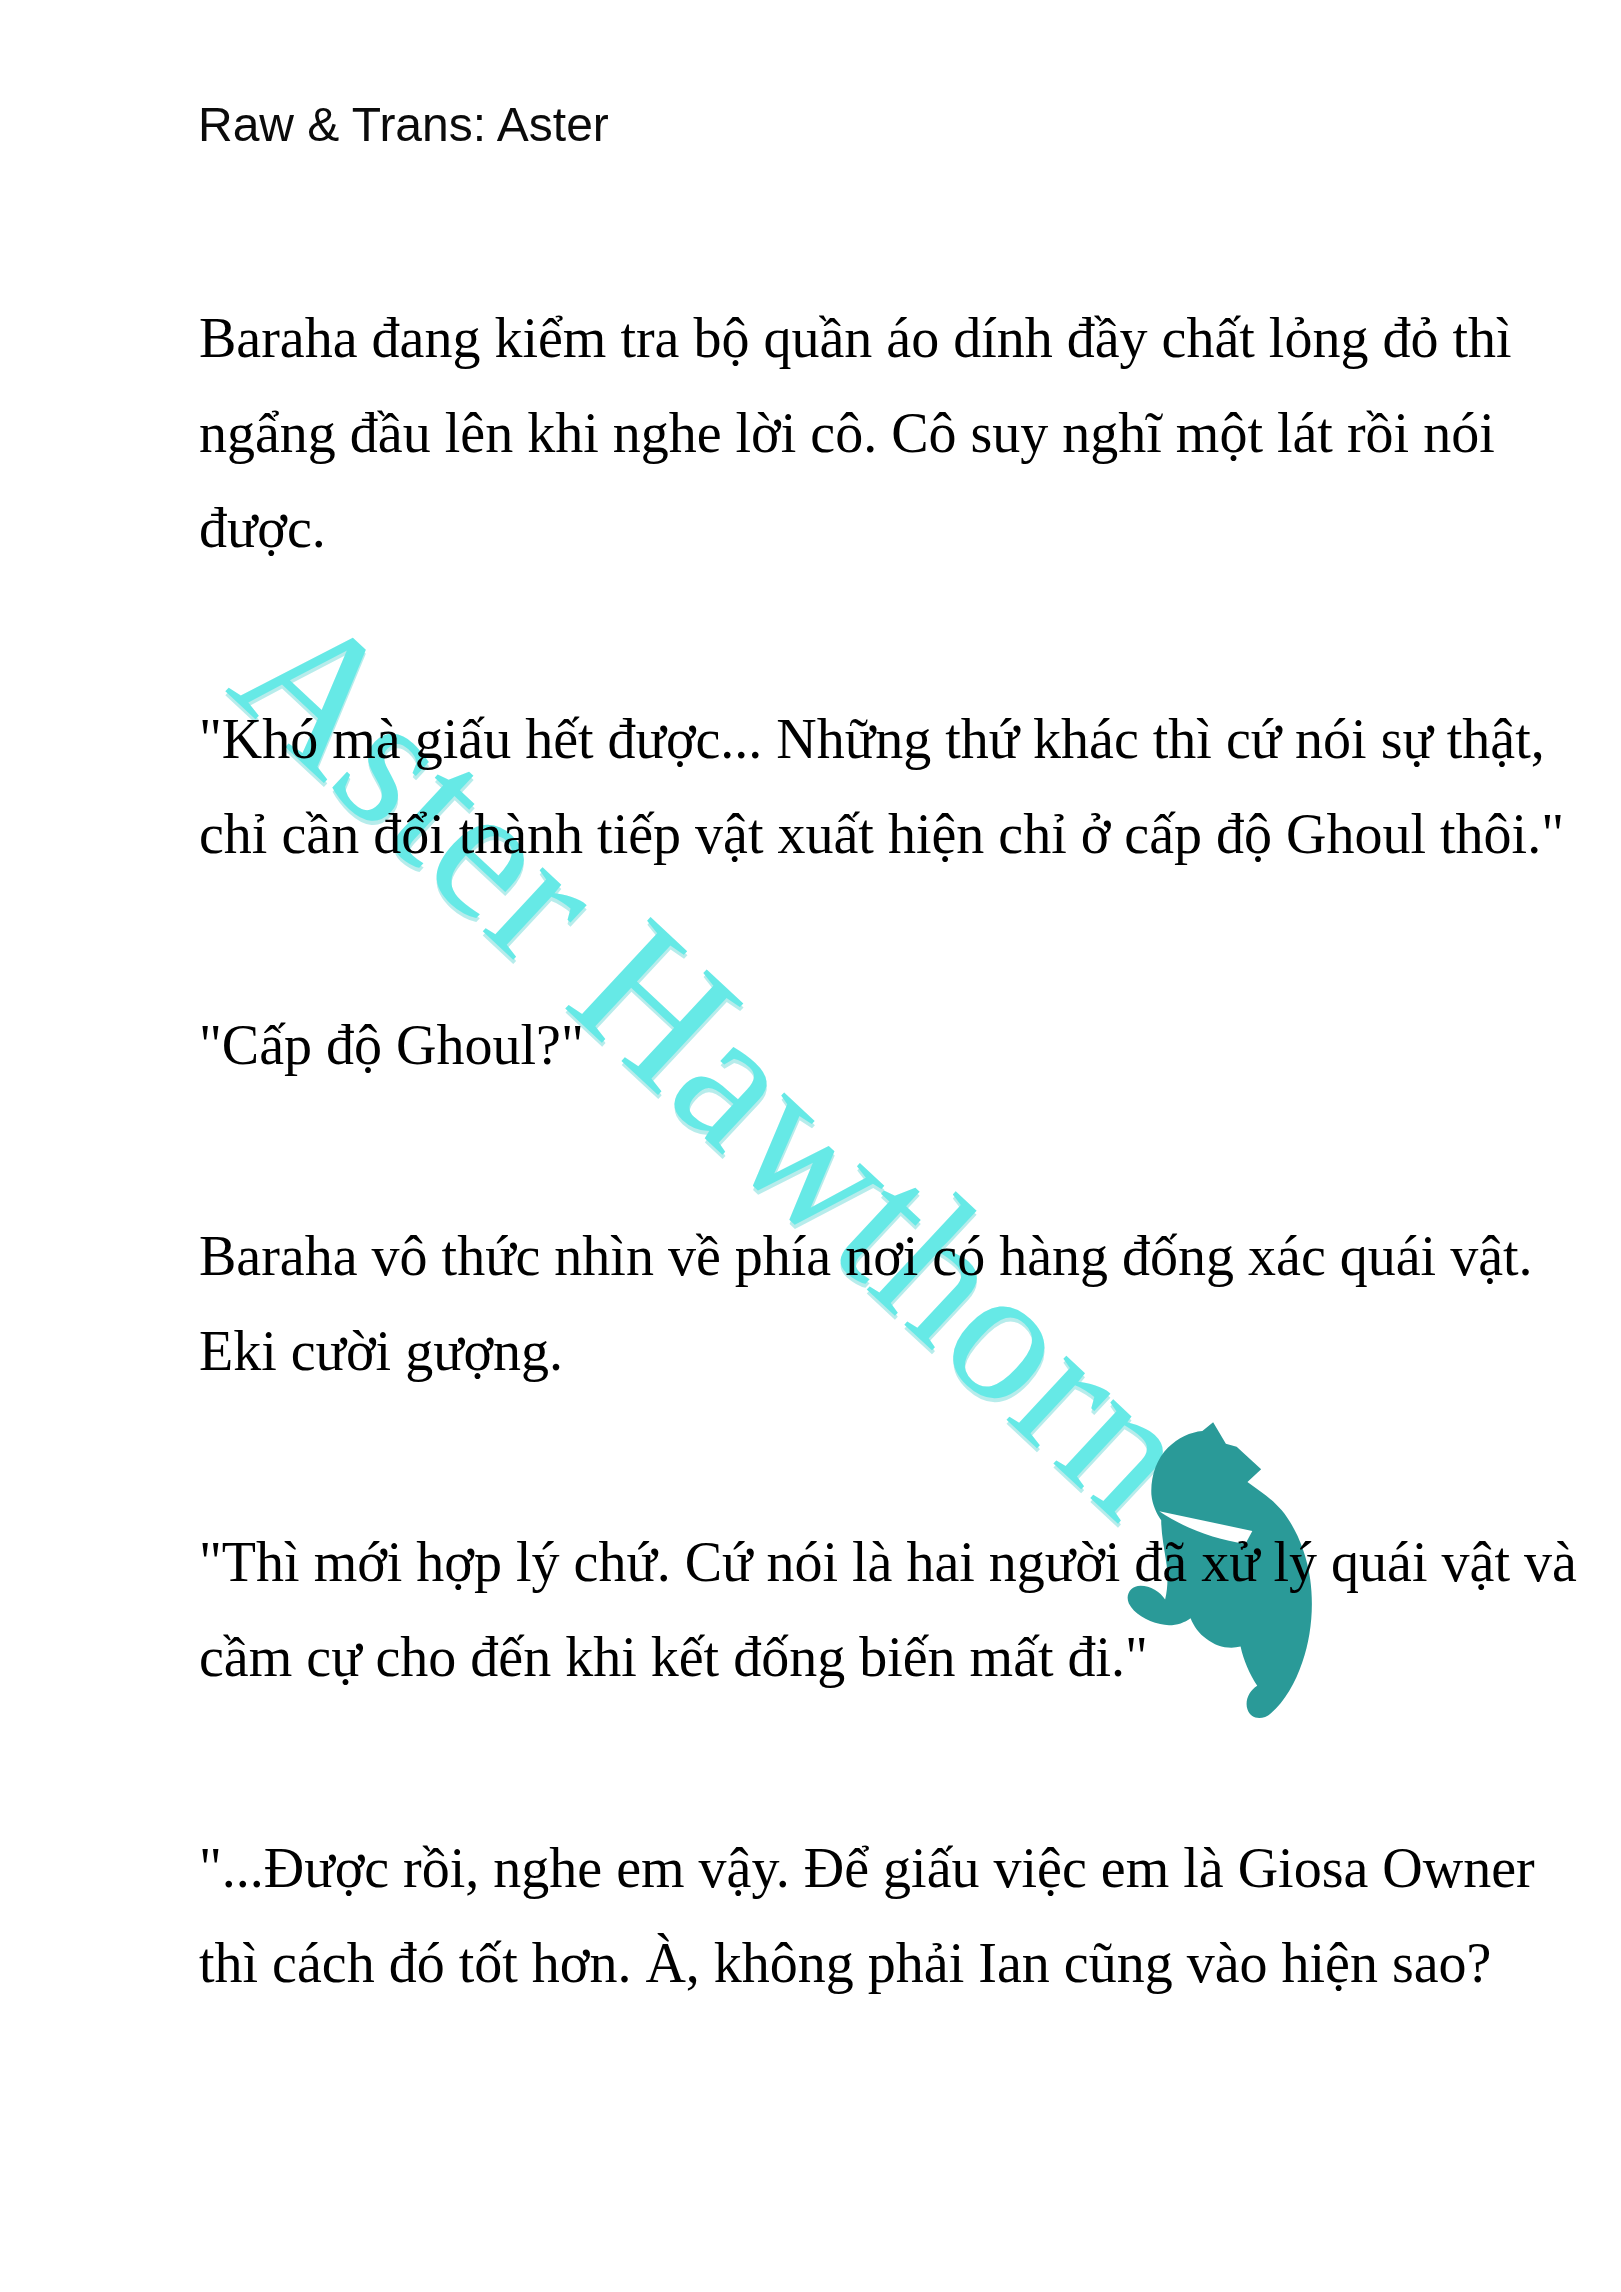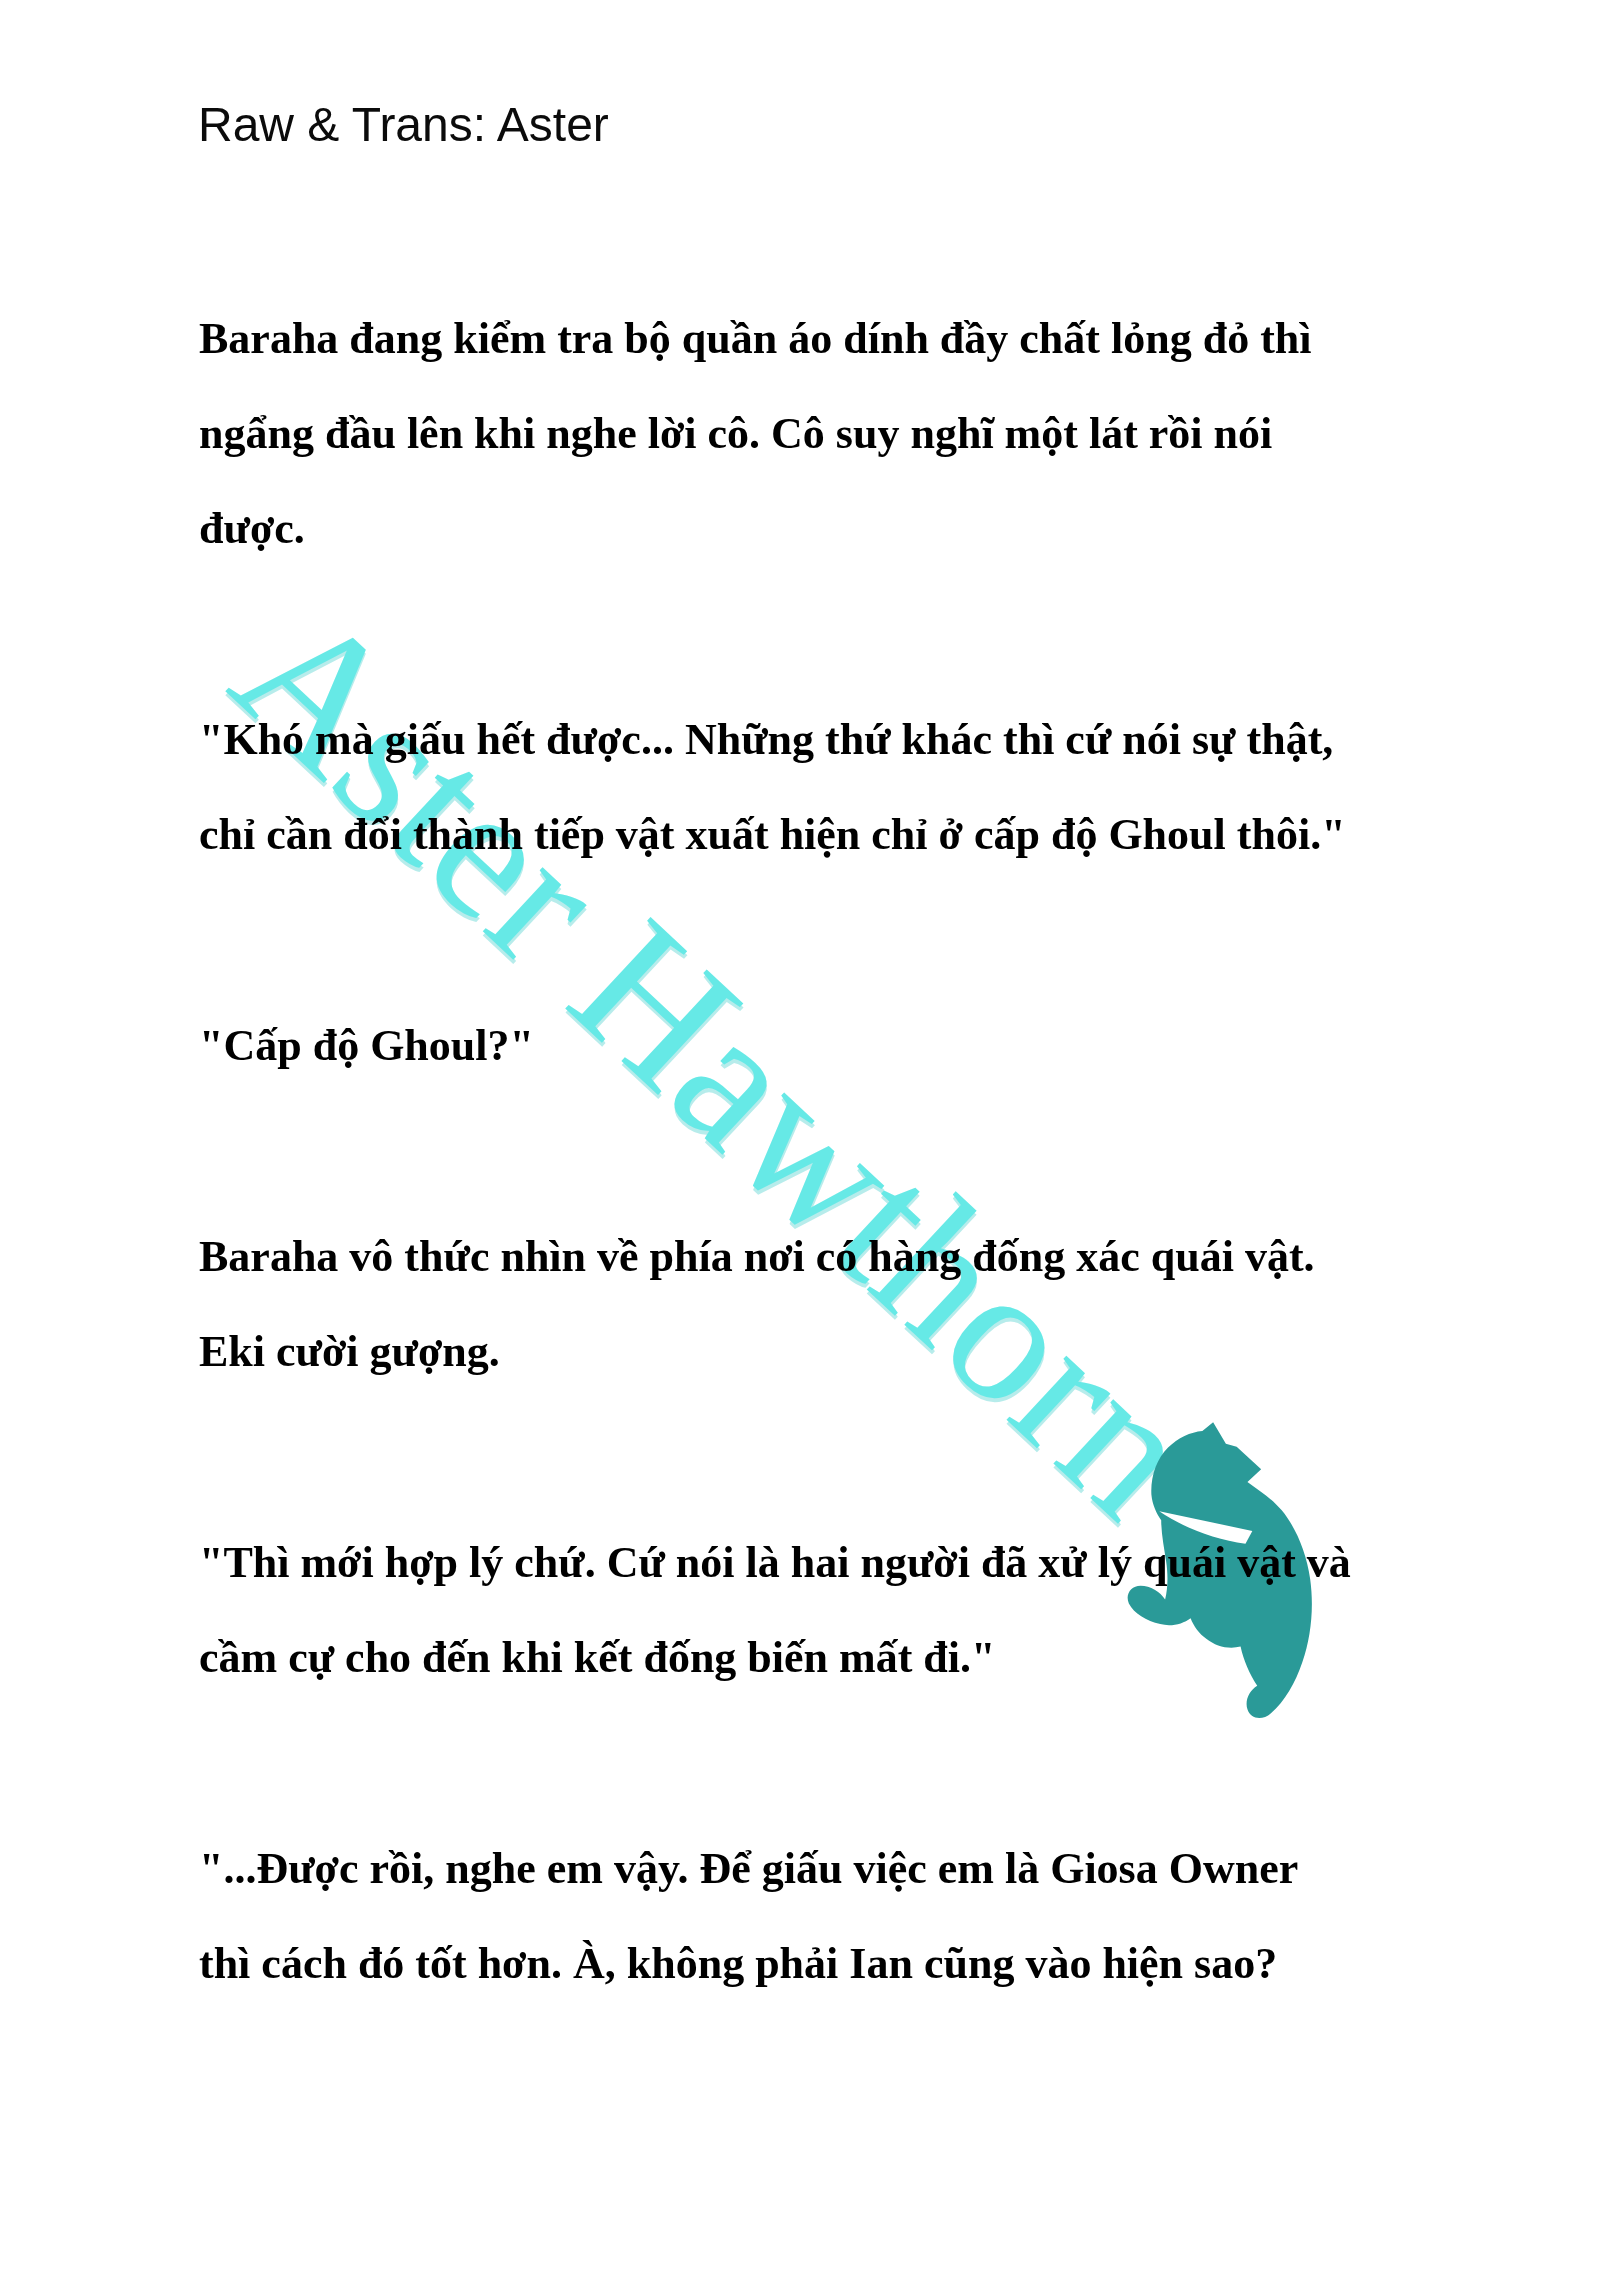--- a/index.html
+++ b/index.html
@@ -39,25 +39,24 @@
   .cat {
     position: absolute;
     left: 1122px; top: 1419px;
     width: 196px; height: 314px;
     z-index: 1;
   }
   .content {
     position: absolute;
     left: 199px; top: 291px;
     width: 1318px;
-    font-size: 44px;
+    font-size: 56px;
     line-height: 95px;
     color: #000000;
     z-index: 2;
-    font-weight: bold;
   }
   .para { margin: 0 0 116px 0; }
   .para:last-child { margin-bottom: 0; }
   .line { white-space: nowrap; }
 </style>
 </head>
 <body>
 
 <div class="page">
 

